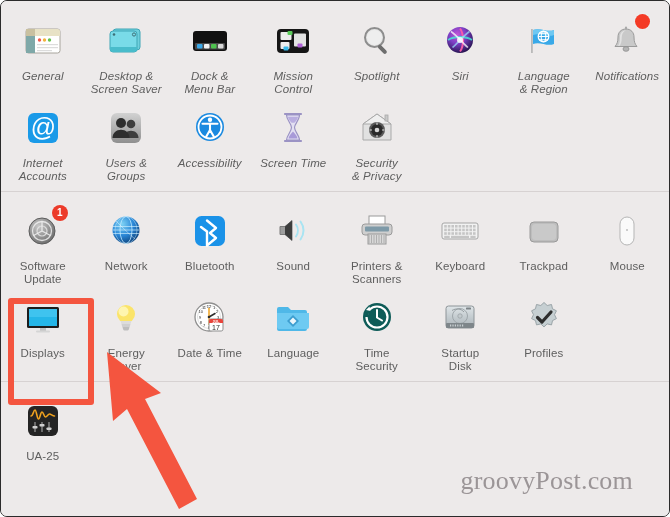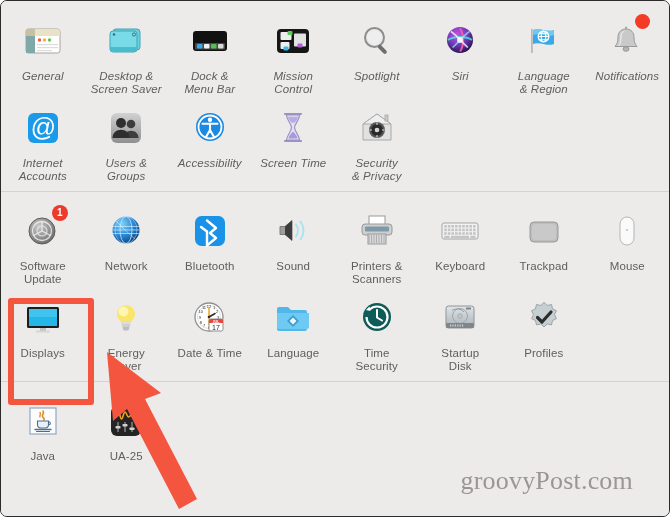--- a/index.html
+++ b/index.html
@@ -589,34 +589,20 @@
           <div class="label">Profiles</div>
         </div>
 
         <div class="cell"></div>
       </div>
     </div>
 
     <div class="section sec-3">
       <div class="row">
 
-        <div class="cell">
-          <div class="icon-wrap">
-            <svg width="42" height="42" viewBox="0 0 42 42">
-              <rect x="8" y="8" width="26" height="26" fill="#fcfcfc" stroke="#8fa8c4" stroke-width="1.2"></rect>
-              <path d="M21 11c2 2.5-1.5 3.5-.5 5.5s2.5 2 1.5 3.5" stroke="#e08a1e" stroke-width="1.6" fill="none" stroke-linecap="round"></path>
-              <path d="M18 12.5c1.5 2-1 3 0 4.5" stroke="#e08a1e" stroke-width="1.3" fill="none" stroke-linecap="round"></path>
-              <path d="M15.5 21h11v3.5a3.5 3.5 0 0 1-3.5 3.5h-4a3.5 3.5 0 0 1-3.5-3.5z" fill="#e8f0f8" stroke="#4a6e90" stroke-width="1.1"></path>
-              <path d="M26.5 21.8c2.2 0 2.8 2.8 0 3.2" stroke="#4a6e90" stroke-width="1.1" fill="none"></path>
-              <path d="M13 29.5h16" stroke="#4a6e90" stroke-width="1.3" stroke-linecap="round"></path>
-              <path d="M14.5 31.5h13" stroke="#4a6e90" stroke-width="1.1" stroke-linecap="round"></path>
-            </svg>
-          </div>
-          <div class="label">Java</div>
-        </div>
 
         <div class="cell">
           <div class="icon-wrap">
             <svg width="42" height="42" viewBox="0 0 42 42">
               <rect x="6" y="6" width="30" height="30" rx="6" fill="#242424"></rect>
               <path d="M9 16c2 0 2.5-6 4-6s2 9 3.5 9 2-7 3.5-7 2 5 3.5 5 2.5-3 4-3 3 2 5 2" stroke="#f0a21e" stroke-width="1.6" fill="none" stroke-linecap="round" stroke-linejoin="round"></path>
               <g stroke="#9a9a9a" stroke-width="1.2">
                 <path d="M13 22v10M20 22v10M27 22v10"></path>
               </g>
               <g fill="#cfcfcf">

